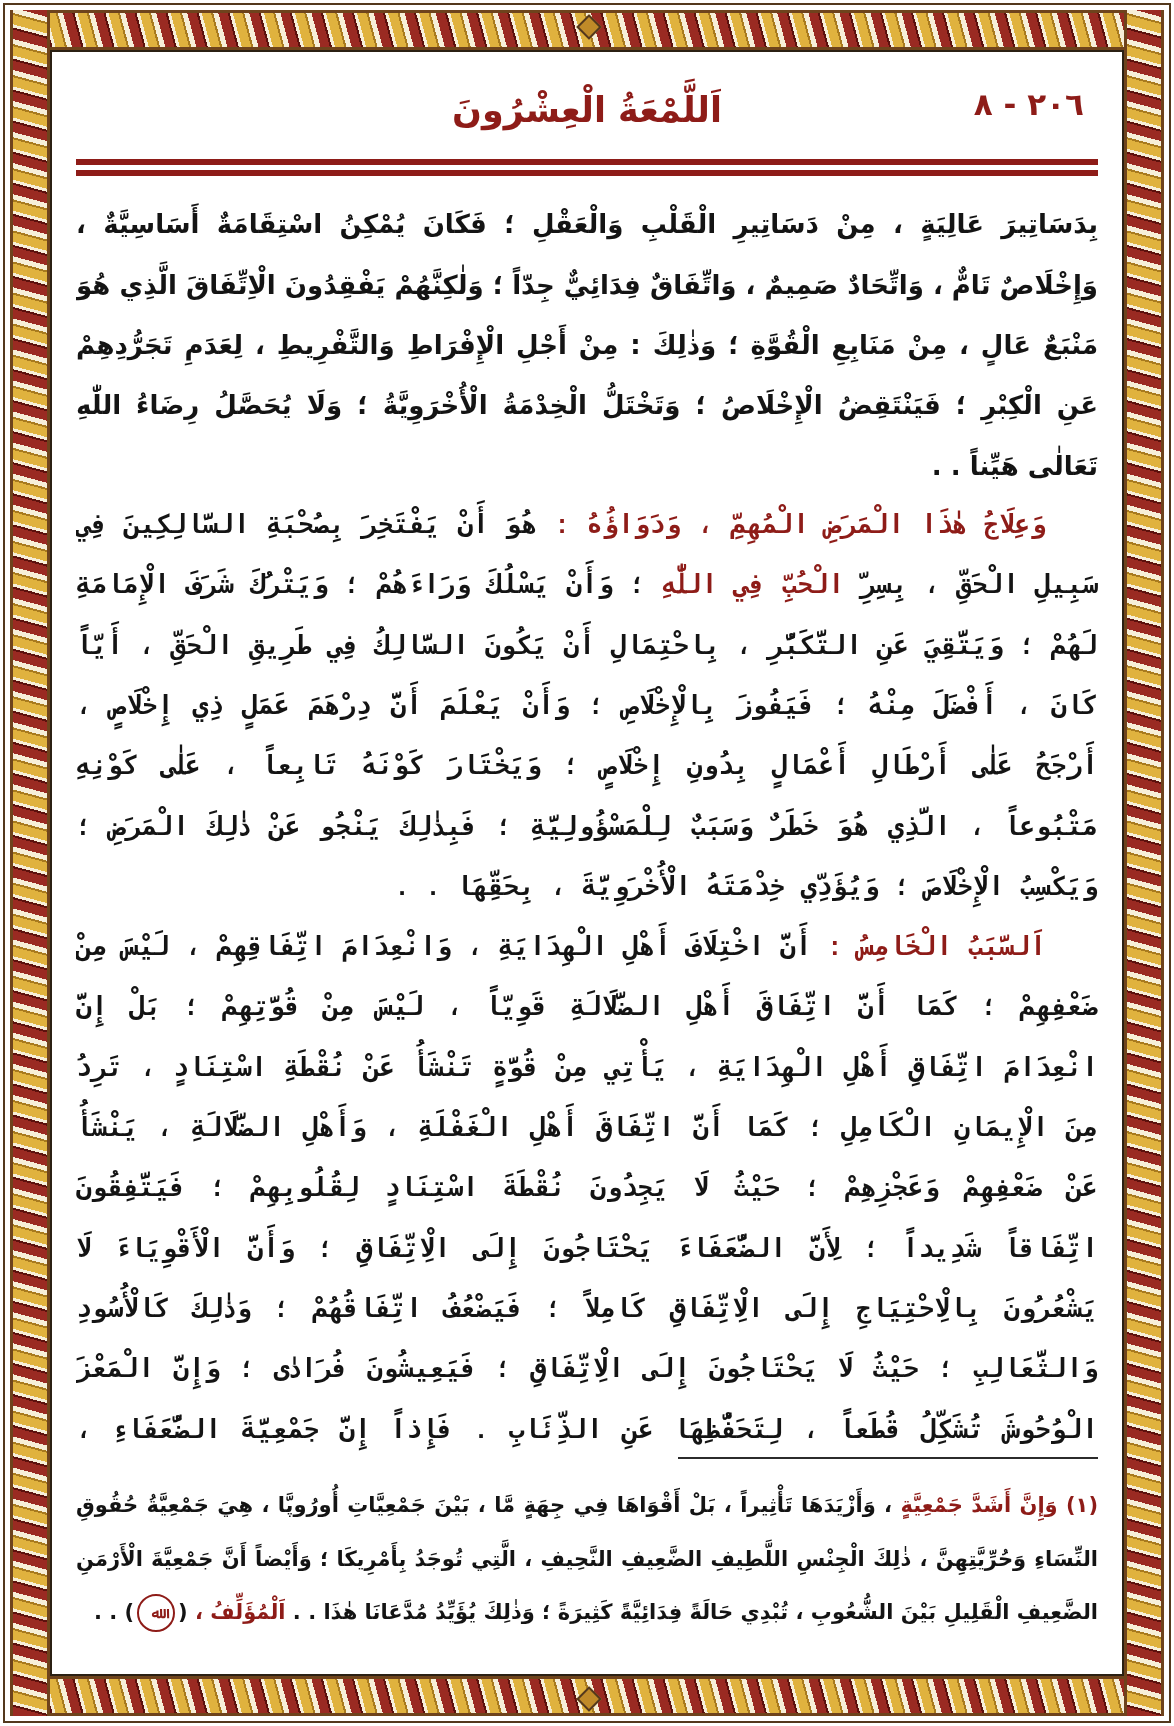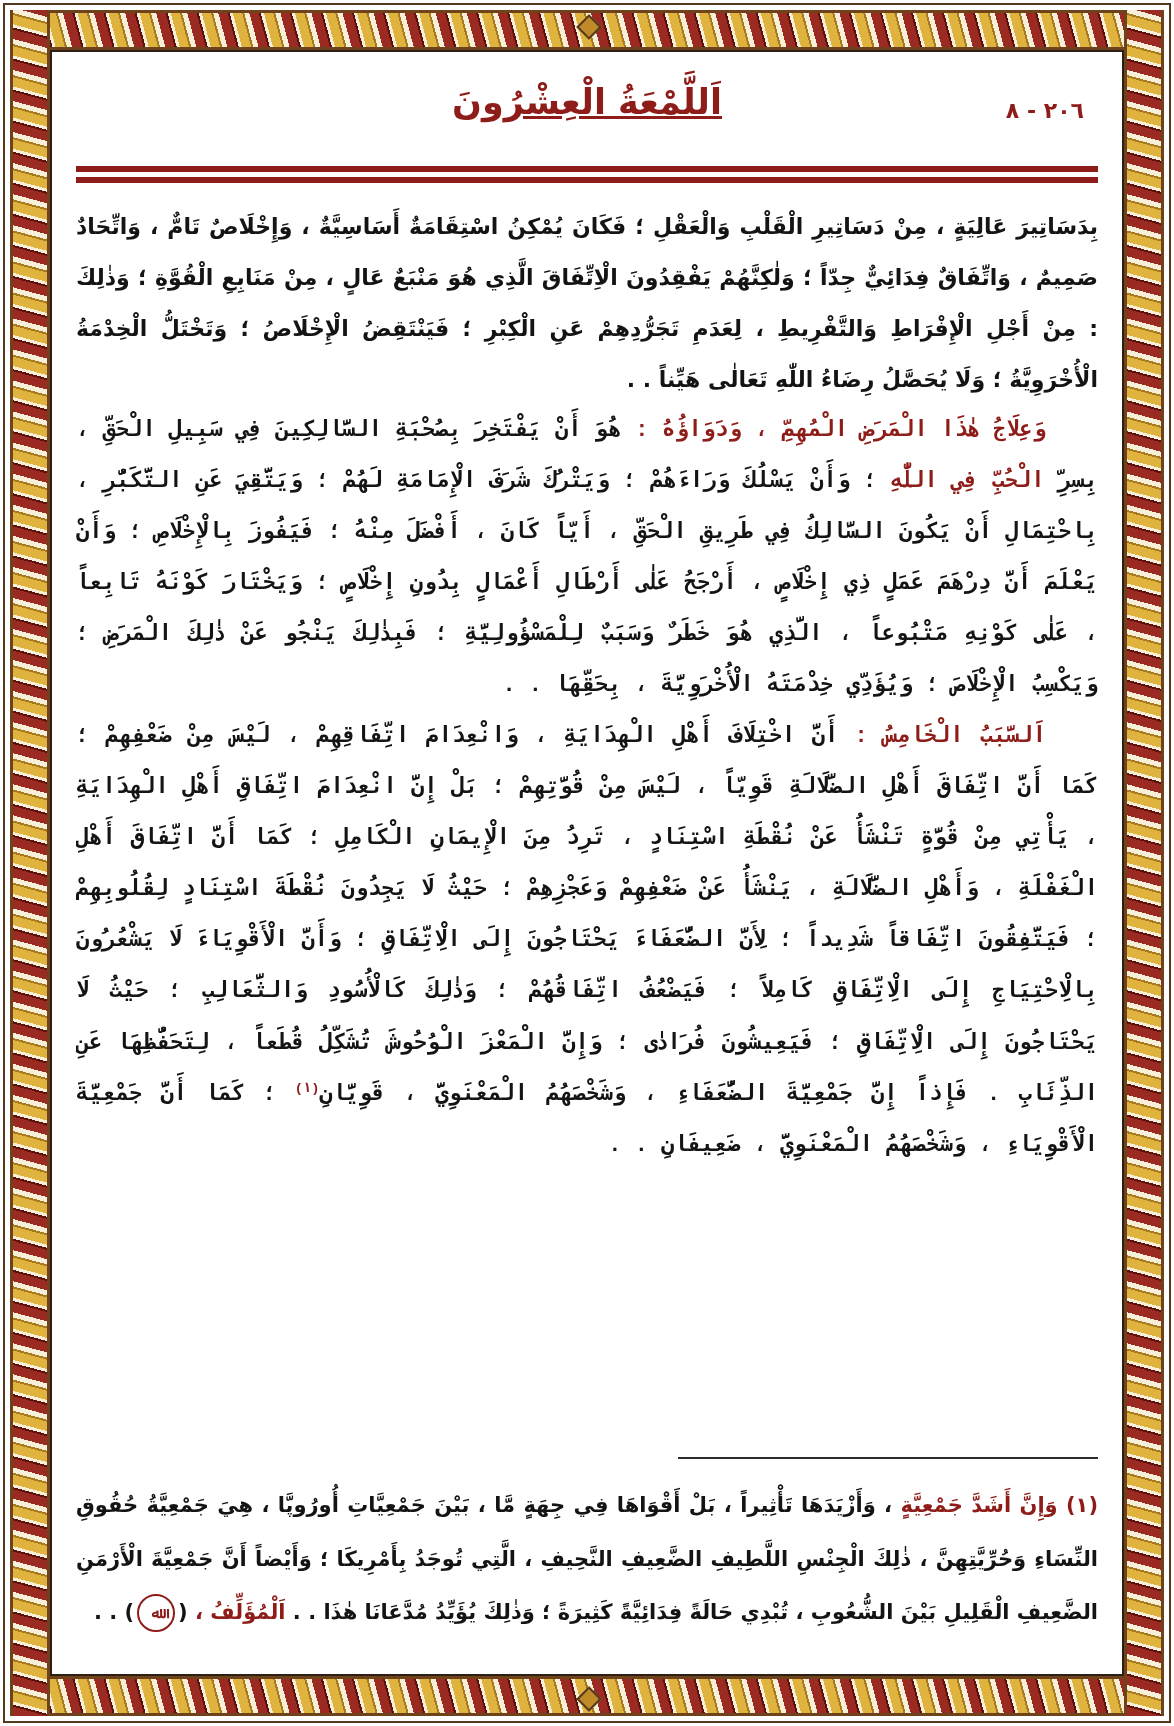--- a/index.html
+++ b/index.html
@@ -53,38 +53,37 @@
   .content {
     position:absolute; inset:54px;
     padding:14px 22px 26px 22px;
     display:flex; flex-direction:column;
     direction:rtl;
     color:#141414;
     overflow:hidden;
   }
   .header { position:relative; height:74px; margin-top:14px; }
   .title {
-    margin:0; text-align:center;
+    margin:8px; text-align:center;
     font-size:35px; font-weight:bold;
     color:#8e1c18;
     letter-spacing:1px;
-    text-decoration:underline;
   }
   .page-number {
-    position:absolute; top:16px; right:14px;
-    font-size:22px; font-weight:bold;
+    position:absolute; top:4px; right:14px;
+    font-size:31px; font-weight:bold;
     color:#8e1c18;
   }
   .double-rule { margin-top:10px; }
   .double-rule .rule { height:6px; background:#8e1c18; }
   .double-rule .rule + .rule { margin-top:5px; }
   .body-text {
     flex:1 1 auto;
     margin-top:18px;
-    font-size:22px; font-weight:bold;
+    font-size:26px; font-weight:bold;
     line-height:2.32;
     text-align:justify;
     overflow:hidden;
   }
   .para { margin:0; }
   .para.indent { text-indent:52px;font-family:Liberation Mono, monospace; }
   .red { color:#8e1c18; }
   .fn-ref {
     font-size:0.62em;
     vertical-align:super;

